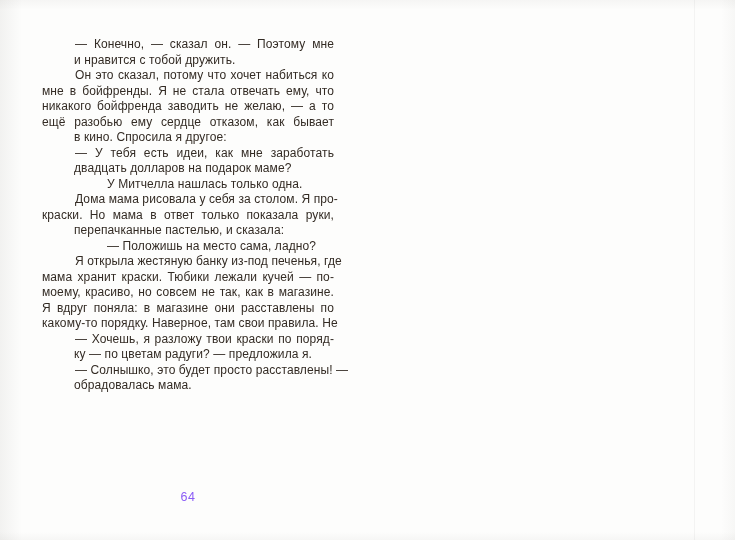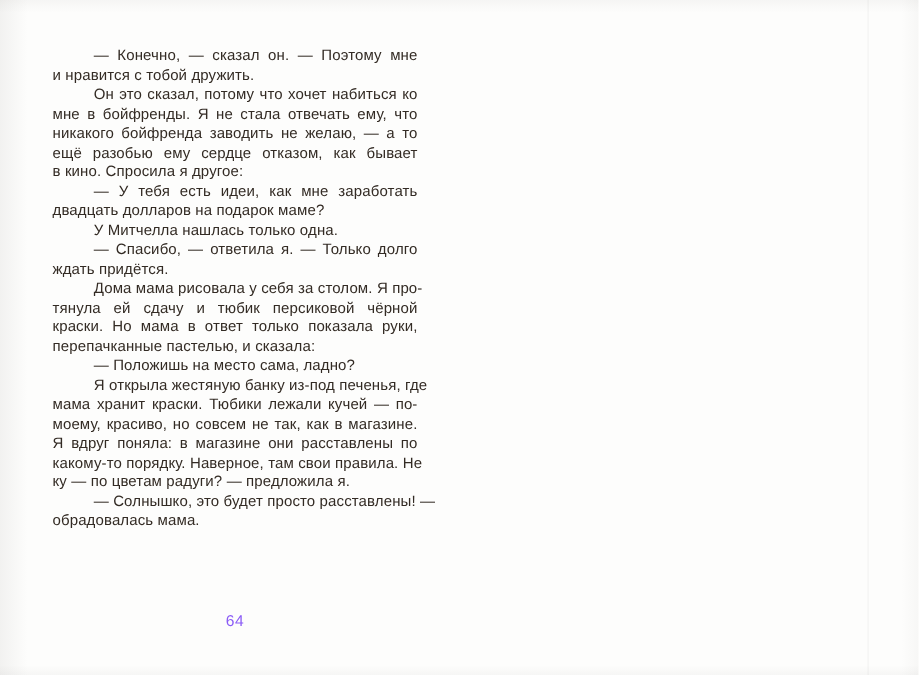--- a/index.html
+++ b/index.html
@@ -35,21 +35,21 @@
   .page-left{left:0;width:368px;}
   .page-right{left:368px;width:367px;}
 
   .text-block{
     position:absolute;left:42px;top:37px;width:292px;
     font-size:12px;line-height:15.5px;color:#332b24;
     letter-spacing:0.1px;
   }
   .para{margin:0;padding:0;}
   .ln{display:block;white-space:nowrap;text-align:justify;text-align-last:justify;text-justify:inter-word;}
-  .ln.e{text-align-last:left;}
+  .ln.e{text-align-last:left;margin-left:32px;}
   .ln.i{text-indent:33px;}
 
   .folio{
     position:absolute;left:42px;top:490px;width:292px;text-align:center;
     font-size:12.5px;color:#8b5cf6;letter-spacing:0.5px;
   }
 </style>
 </head>
 <body>
 
@@ -69,40 +69,36 @@
         <span class="ln e">в кино. Спросила я другое:</span>
       </p>
       <p class="para">
         <span class="ln i j">— У тебя есть идеи, как мне заработать</span>
         <span class="ln e">двадцать долларов на подарок маме?</span>
       </p>
       <p class="para">
         <span class="ln i e">У Митчелла нашлась только одна.</span>
       </p>
       <p class="para">
-        <span class="ln i j">— Спасибо, — ответила я. — Только долго</span>
-        <span class="ln e">ждать придётся.</span>
-      </p>
-      <p class="para">
         <span class="ln i j">Дома мама рисовала у себя за столом. Я про-</span>
-        <span class="ln j">тянула ей сдачу и тюбик персиковой чёрной</span>
         <span class="ln j">краски. Но мама в ответ только показала руки,</span>
         <span class="ln e">перепачканные пастелью, и сказала:</span>
       </p>
       <p class="para">
         <span class="ln i e">— Положишь на место сама, ладно?</span>
       </p>
       <p class="para">
         <span class="ln i j">Я открыла жестяную банку из-под печенья, где</span>
         <span class="ln j">мама хранит краски. Тюбики лежали кучей — по-</span>
         <span class="ln j">моему, красиво, но совсем не так, как в магазине.</span>
         <span class="ln j">Я вдруг поняла: в магазине они расставлены по</span>
         <span class="ln j">какому-то порядку. Наверное, там свои правила. Не</span>
       </p>
       <p class="para">
+        <span class="ln i j">— Хочешь, я разложу твои краски по поряд-</span>
         <span class="ln e">ку — по цветам радуги? — предложила я.</span>
       </p>
       <p class="para">
         <span class="ln i j">— Солнышко, это будет просто расставлены! —</span>
         <span class="ln e">обрадовалась мама.</span>
       </p>
     </div>
     <div class="folio">64</div>
   </div>
 

